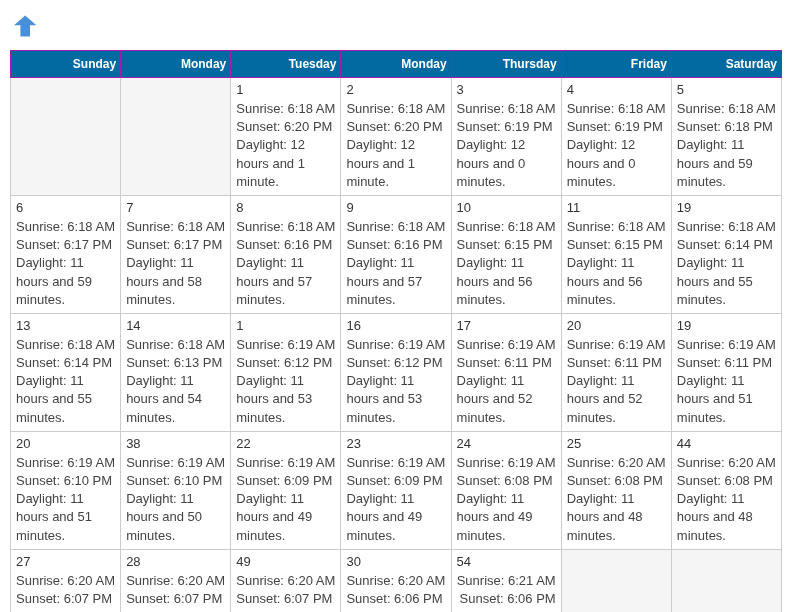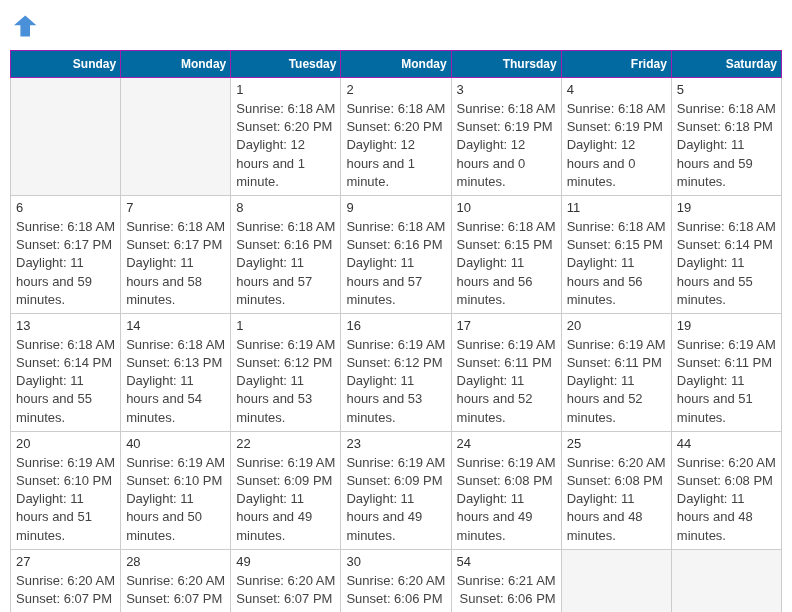--- a/index.html
+++ b/index.html
@@ -232,21 +232,21 @@
         </td>
       </tr>
       <tr>
         <td>
           <div class="day-number">20</div>
           <div class="day-info" style="white-space: pre-line;">Sunrise: 6:19 AM
 Sunset: 6:10 PM
 Daylight: 11 hours and 51 minutes.</div>
         </td>
         <td>
-          <div class="day-number">40</div>
+          <div class="day-number">38</div>
           <div class="day-info" style="white-space: pre-line;">Sunrise: 6:19 AM
 Sunset: 6:10 PM
 Daylight: 11 hours and 50 minutes.</div>
         </td>
         <td>
           <div class="day-number">22</div>
           <div class="day-info" style="white-space: pre-line;">Sunrise: 6:19 AM
 Sunset: 6:09 PM
 Daylight: 11 hours and 49 minutes.</div>
         </td>

